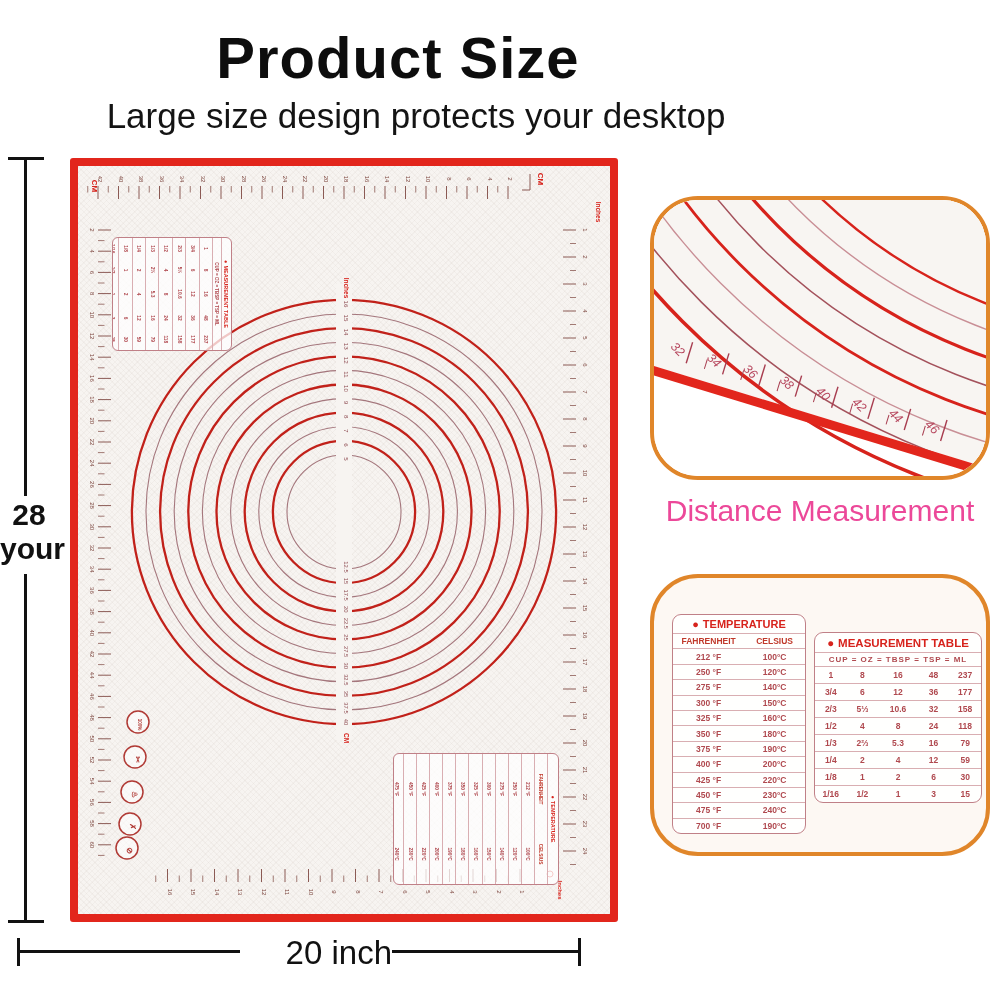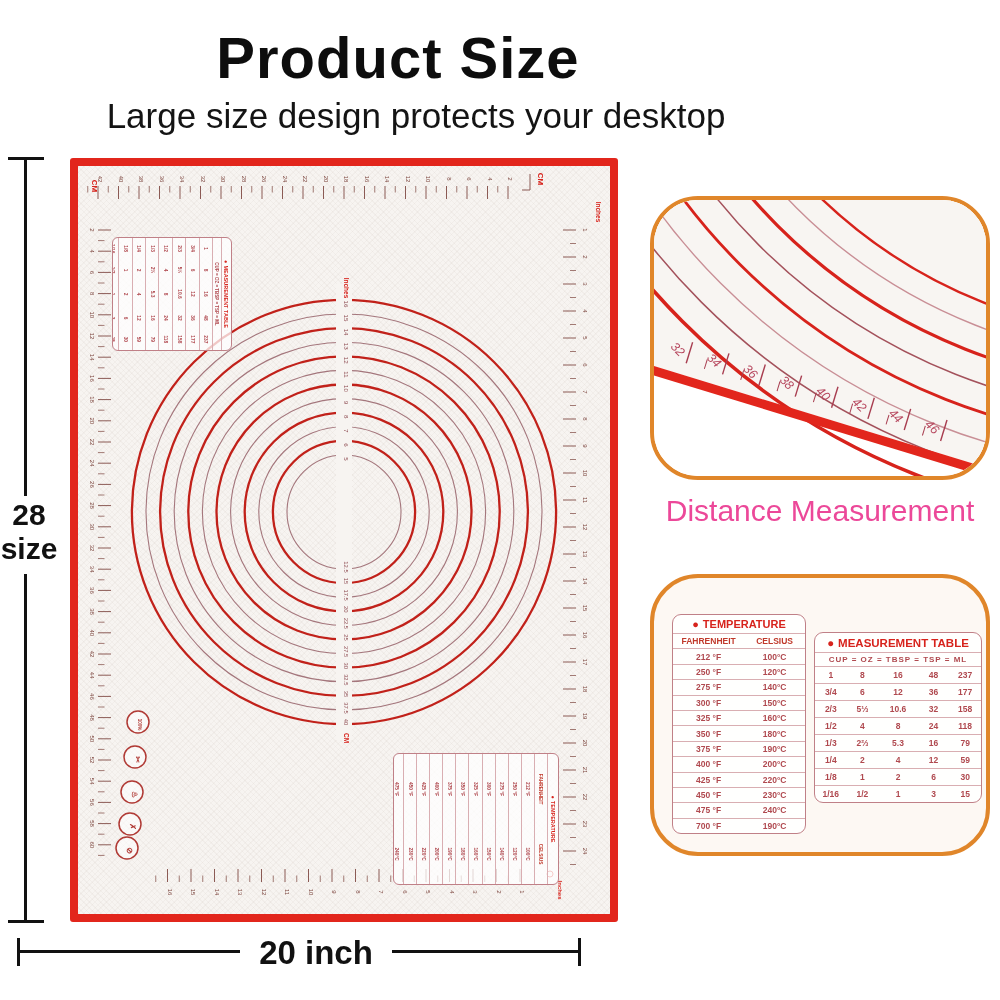--- a/index.html
+++ b/index.html
@@ -12,21 +12,21 @@
   .mat{position:absolute;left:70px;top:158px;width:548px;height:764px;box-sizing:border-box;
        border:8px solid #e2261c;border-radius:3px;
        background:#f7f4f1;
        background-image:repeating-linear-gradient(45deg,rgba(185,170,160,.09) 0 1px,transparent 1px 4px),
                         repeating-linear-gradient(-45deg,rgba(185,170,160,.09) 0 1px,transparent 1px 4px);}
   .mat svg{position:absolute;left:0;top:0;}
 
   
   .dim{position:absolute;background:#111;}
   .dim-text-v{position:absolute;left:0px;top:498px;width:58px;text-align:center;font-size:30px;font-weight:bold;color:#111;line-height:34px;}
-  .dim-text-h{position:absolute;left:240px;top:934px;width:152px;text-align:center;font-size:33px;font-weight:bold;color:#111;}
+  .dim-text-h{position:absolute;left:240px;top:934px;width:152px;text-align:right;font-size:33px;font-weight:normal;color:#111;}
 
   
   .panel{position:absolute;width:340px;height:284px;box-sizing:border-box;border:4px solid #e0862a;border-radius:48px;background:#ffffff;overflow:hidden;}
   .panel.p1{left:650px;top:196px;}
   .panel.p2{left:650px;top:574px;height:282px;background:#fdf8f3;}
   .caption{position:absolute;left:650px;width:340px;text-align:center;font-size:30px;color:#ec4899;}
   .caption.c1{top:494px;}
   .caption.c2{top:870px;}
   .panel svg{position:absolute;inset:0;}
 
@@ -69,21 +69,21 @@
 <div class="canvas">
 
   <div class="title">Product Size</div>
   <div class="subtitle">Large size design protects your desktop</div>
 
   <div>
     <div class="dim" style="left:8px;top:157px;width:36px;height:3px;"></div>
     <div class="dim" style="left:24px;top:158px;width:3px;height:338px;"></div>
     <div class="dim-text-v">
       <div>28</div>
-      <div>size</div>
+      <div>your</div>
     </div>
     <div class="dim" style="left:24px;top:574px;width:3px;height:348px;"></div>
     <div class="dim" style="left:8px;top:920px;width:36px;height:3px;"></div>
   </div>
 
   <div class="mat">
     <svg id="mat-svg" width="532" height="748" viewBox="0 0 532 748">
         <g>
           <line x1="430" y1="20" x2="430" y2="33" stroke="#8b5a54" stroke-width="1"></line>
           <line x1="419.75" y1="20" x2="419.75" y2="26.5" stroke="#8b5a54" stroke-width="0.8"></line>

